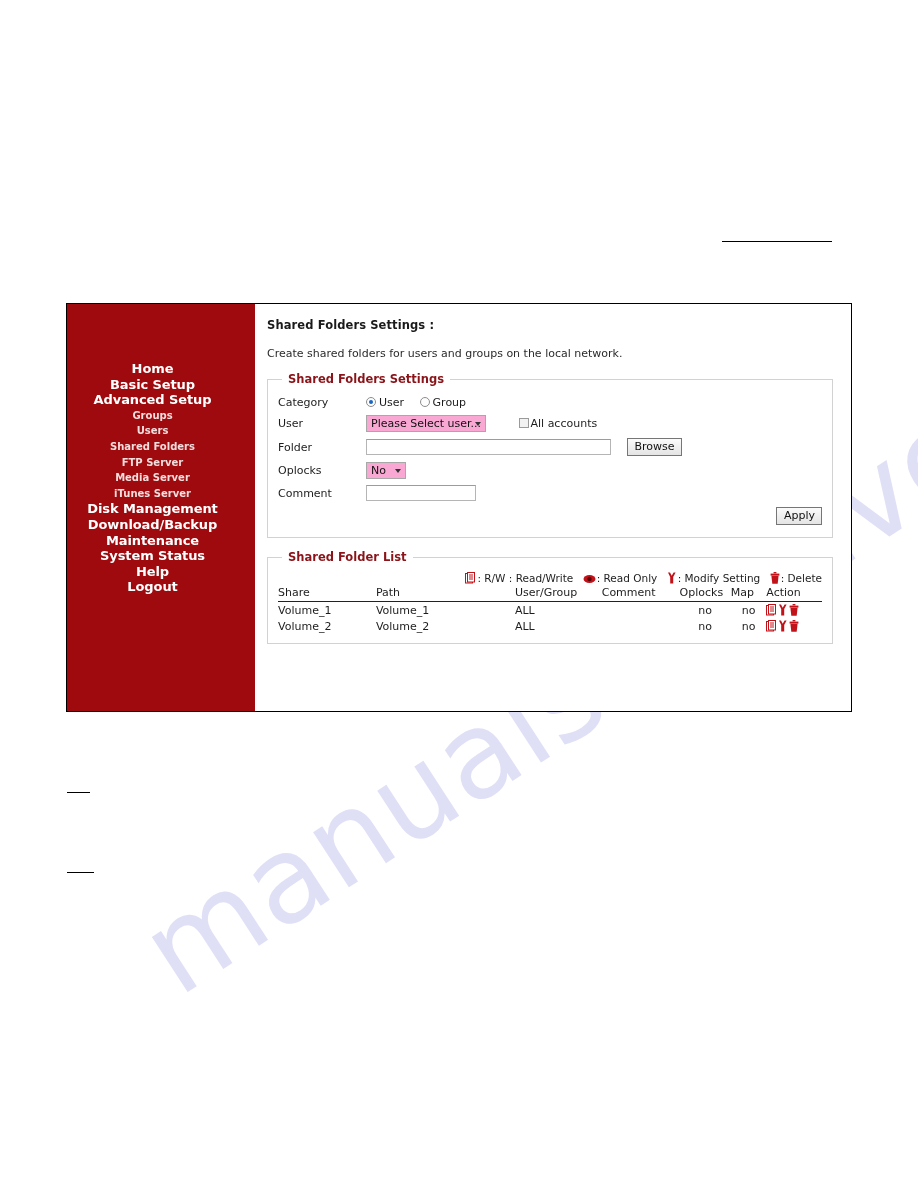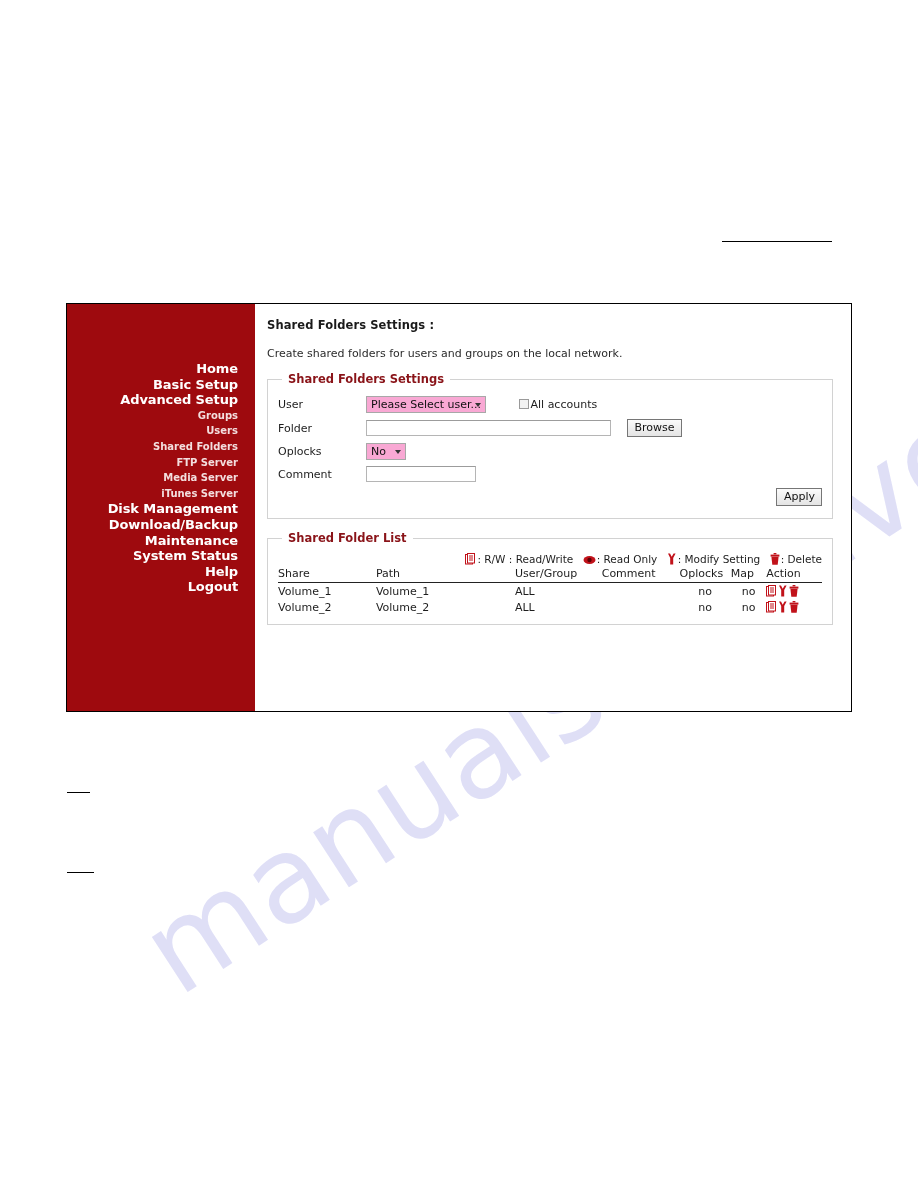--- a/index.html
+++ b/index.html
@@ -82,21 +82,21 @@
     z-index: 10;
   }
 
   
   #sidebar {
     width: 188px;
     background: #9e0a0e;
     flex: 0 0 188px;
     padding-top: 57px;
     box-sizing: border-box;
-    text-align: right;
+    text-align: center;
   }
   .nav-item {
     display: block;
     color: #ffffff;
     padding-right: 17px;
     line-height: 15.6px;
     font-size: 12.5px;
     text-decoration: none;
     white-space: nowrap;
   }
@@ -328,20 +328,31 @@
   <main id="content">
 
     <h1 id="page-title">Shared Folders Settings :</h1>
     <p id="page-desc">Create shared folders for users and groups on the local network.</p>
 
     <fieldset class="panel">
       <legend>Shared Folders Settings</legend>
 
       <table class="form-tbl">
         <tbody>
+          <tr>
+            <td class="lbl">Category</td>
+            <td>
+              <span class="radio-lbl">
+                <span class="radio-dot on"></span><span>User</span>
+              </span>
+              <span class="radio-lbl">
+                <span class="radio-dot"></span><span>Group</span>
+              </span>
+            </td>
+          </tr>
 
           <tr>
             <td class="lbl">User</td>
             <td>
               <span class="sel w-user">
                 <span>Please Select user...</span>
                 <span class="arrow"></span>
               </span>
               <span style="margin-left:10px;font-size:11px;padding-left:19px;">
                 <span class="cbox"></span><span>All accounts</span>

